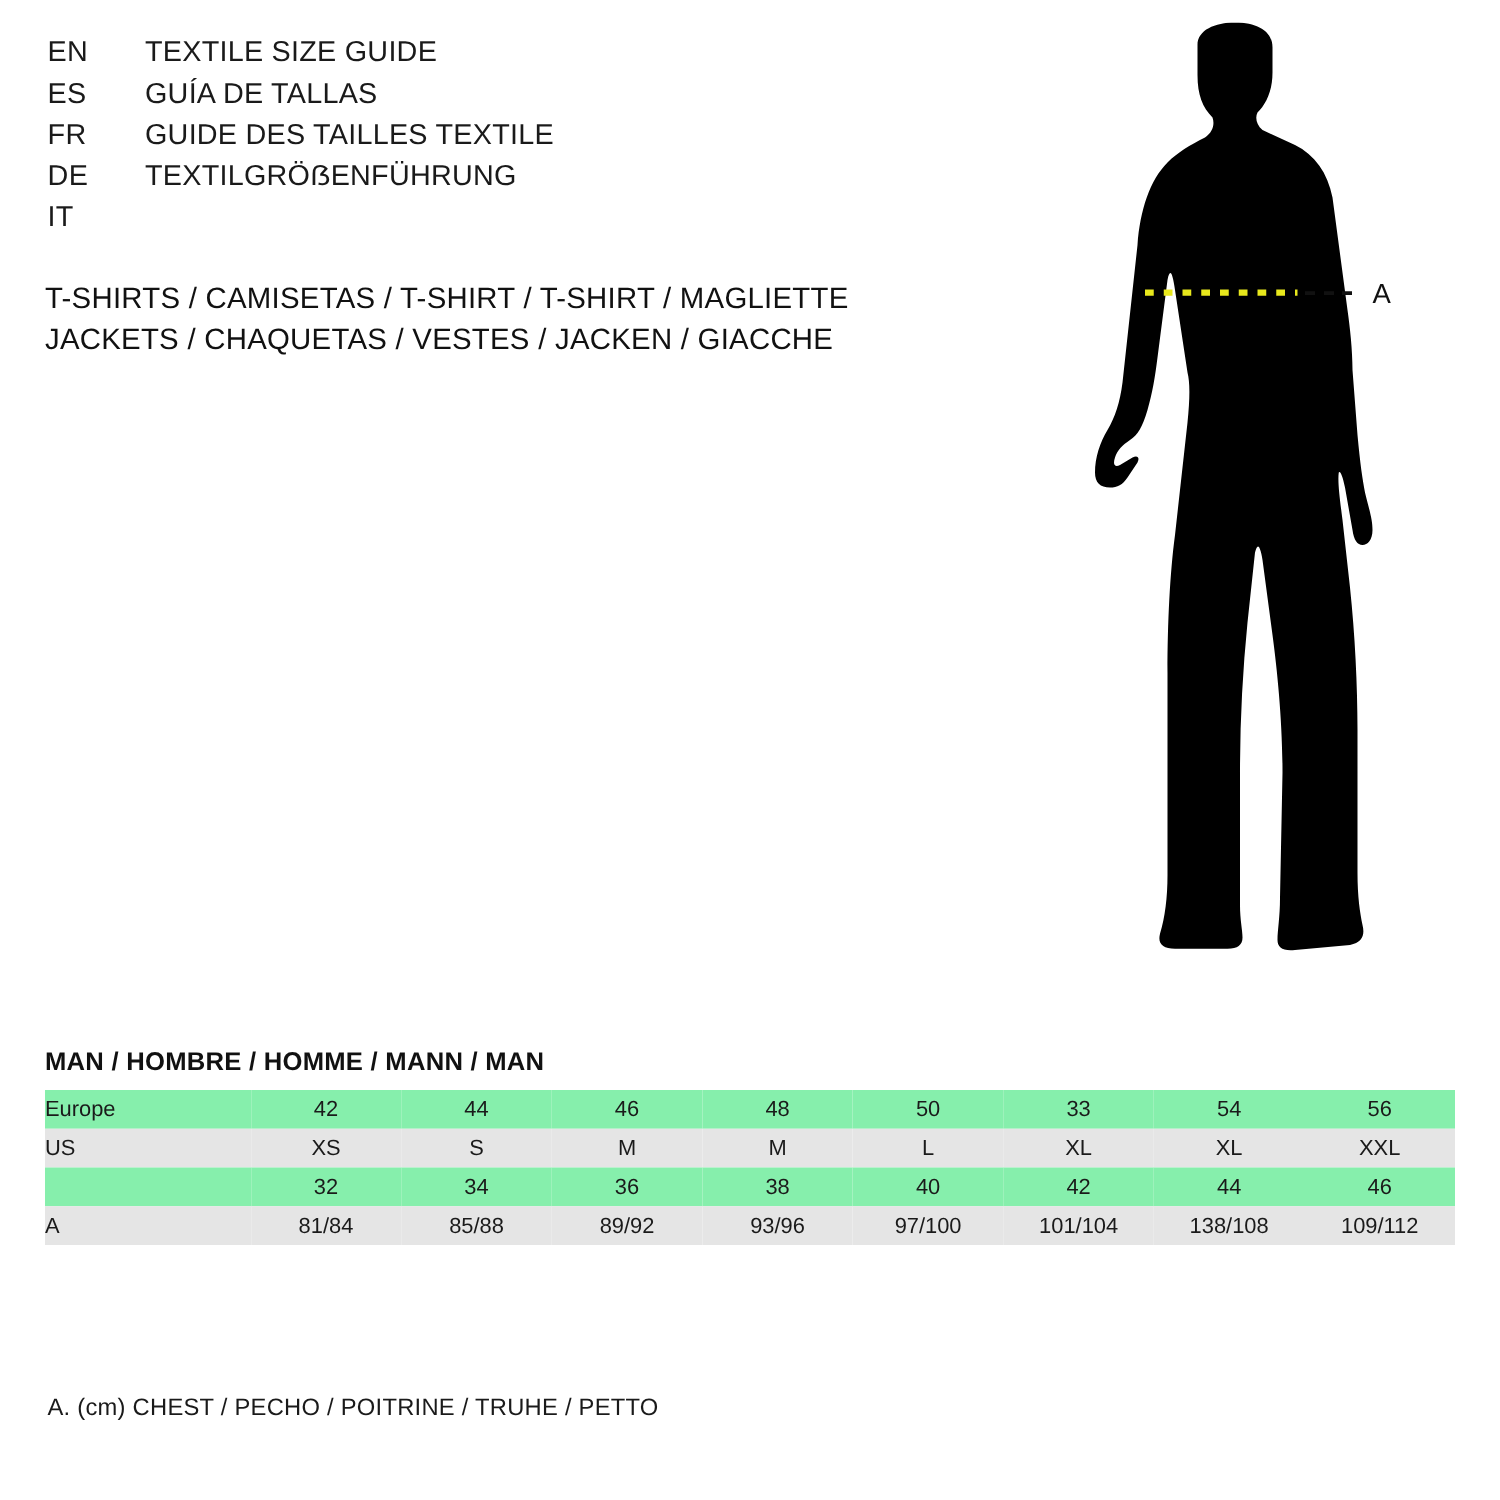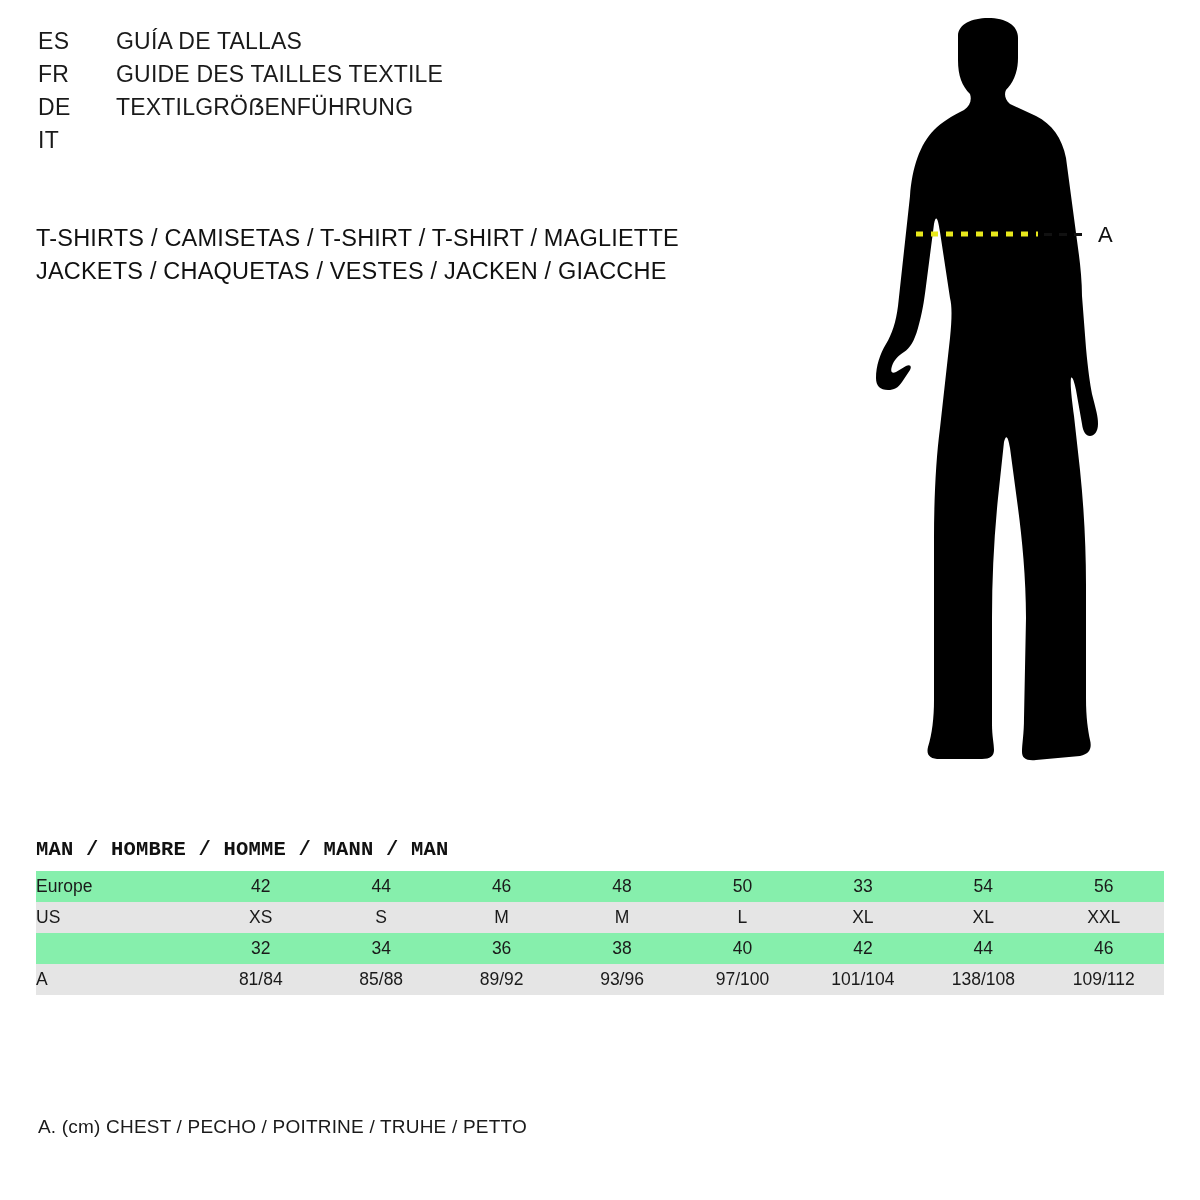--- a/index.html
+++ b/index.html
@@ -95,21 +95,20 @@
     left: 36px;
     top: 838px;
     width: 1128px;
   }
   .table-heading {
     font-size: 20.5px;
     font-weight: bold;
     letter-spacing: 0.2px;
     color: #111;
     margin-bottom: 10px;
-    font-family: Liberation Mono, monospace;
   }
   table.size-table {
     border-collapse: collapse;
     width: 1128px;
     table-layout: fixed;
   }
   table.size-table td {
     font-size: 17.5px;
     color: #1a1a1a;
     height: 31px;
@@ -145,20 +144,24 @@
     color: #1a1a1a;
     letter-spacing: 0.2px;
   }
 </style>
 </head>
 <body>
 
 <div class="page">
 
   <div class="lang-block">
+    <div class="lang-row">
+      <div class="lang-code">EN</div>
+      <div class="lang-text">TEXTILE SIZE GUIDE</div>
+    </div>
     <div class="lang-row">
       <div class="lang-code">ES</div>
       <div class="lang-text">GUÍA DE TALLAS</div>
     </div>
     <div class="lang-row">
       <div class="lang-code">FR</div>
       <div class="lang-text">GUIDE DES TAILLES TEXTILE</div>
     </div>
     <div class="lang-row">
       <div class="lang-code">DE</div>

